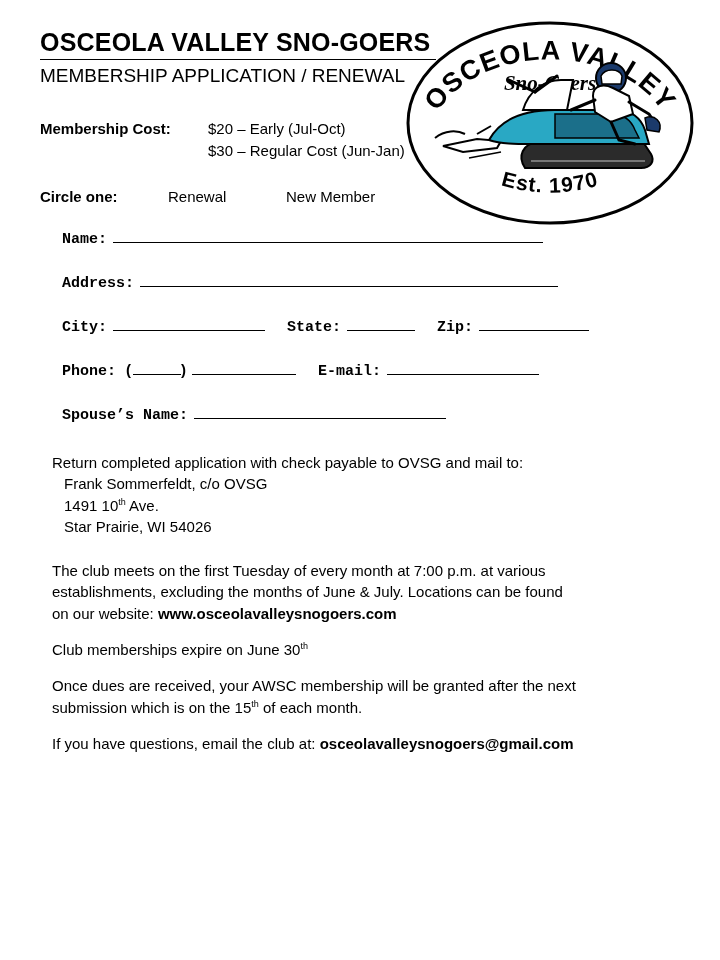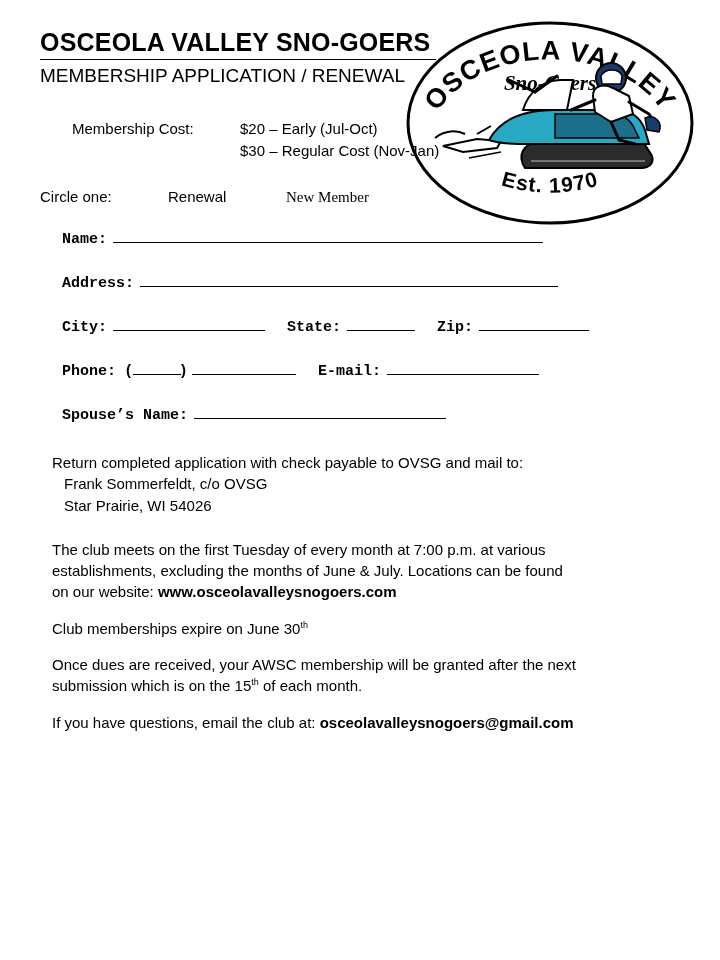--- a/index.html
+++ b/index.html
@@ -61,50 +61,48 @@
 
   
   .cost-block {
     position: absolute;
     left: 40px;
     top: 118px;
     font-size: 15px;
     line-height: 1.45;
   }
   .cost-label {
-    font-weight: normal;
+    font-weight: bold;
     display: inline-block;
     width: 168px;
     vertical-align: top;
-    margin-left: 32px;
   }
   .cost-values {
     display: inline-block;
     vertical-align: top;
   }
 
   
   .circle-row {
     position: absolute;
     left: 40px;
     top: 188px;
     font-size: 15px;
   }
   .circle-label {
-    font-weight: normal;
+    font-weight: bold;
     display: inline-block;
     width: 128px;
   }
   .circle-opt1 {
     display: inline-block;
     width: 118px;
   }
   .circle-opt2 {
     display: inline-block;
-    font-family: Liberation Serif, serif;
   }
 
   
   .form-fields {
     position: absolute;
     left: 62px;
     top: 228px;
     width: 620px;
     font-size: 15px;
   }
@@ -217,21 +215,21 @@
       </g>
 
       <path id="arcBot" d="M 48 140 A 120 84 0 0 0 242 140" fill="none"></path>
       <text font-family="Liberation Sans, sans-serif" font-size="21" font-weight="bold" fill="#000000" letter-spacing="1">
         <textPath href="#arcBot" startOffset="50%" text-anchor="middle">Est. 1970</textPath>
       </text>
     </svg>
   </div>
 
   <div class="cost-block">
-    <span class="cost-label">Membership Cost:</span><span class="cost-values"><span>$20 – Early (Jul-Oct)</span><br><span>$30 – Regular Cost (Nov-Jan)</span></span>
+    <span class="cost-label">Membership Cost:</span><span class="cost-values"><span>$20 – Early (Jul-Oct)</span><br><span>$30 – Regular Cost (Jun-Jan)</span></span>
   </div>
 
   <div class="circle-row">
     <span class="circle-label">Circle one:</span><span class="circle-opt1">Renewal</span><span class="circle-opt2">New Member</span>
   </div>
 
   <div class="form-fields">
 
     <div class="field-row">
       <span class="fld-label">Name:</span><span class="line ln-name"></span>
@@ -253,20 +251,21 @@
       <span class="fld-label">Spouse’s Name:</span><span class="line ln-spouse"></span>
     </div>
 
   </div>
 
   <div class="body-block">
 
     <div class="p nomargin">Return completed application with check payable to OVSG and mail to:</div>
     <div class="addr-lines indent">
       <div>Frank Sommerfeldt, c/o  OVSG</div>
+      <div><span>1491 10</span><sup>th</sup><span> Ave.</span></div>
       <div>Star Prairie, WI  54026</div>
     </div>
 
     <div class="spacer-8"></div>
 
     <div class="p">
       <span>The club meets on the first Tuesday of every month at 7:00 p.m. at various</span><br>
       <span>establishments, excluding the months of June &amp; July. Locations can be found</span><br>
       <span>on our website:  </span><span class="bold">www.osceolavalleysnogoers.com</span>
     </div>

